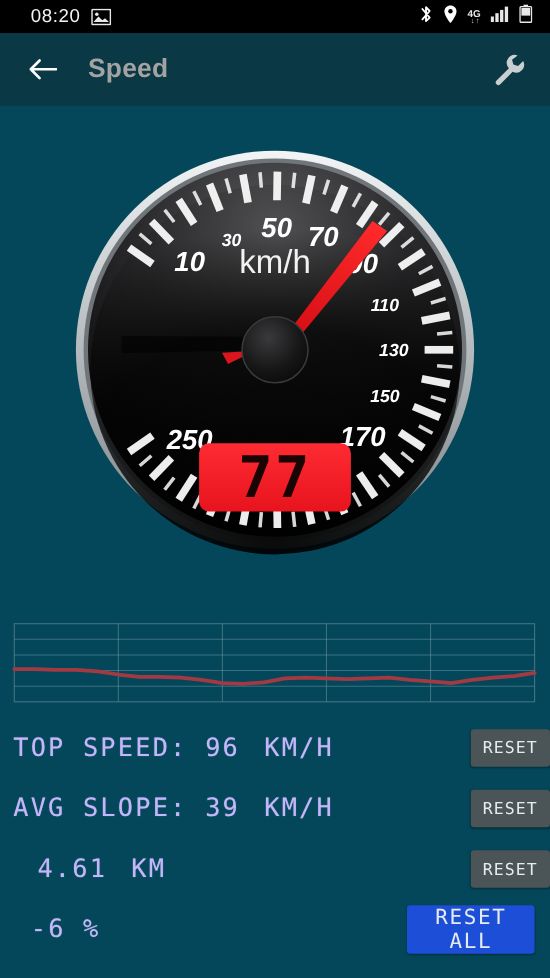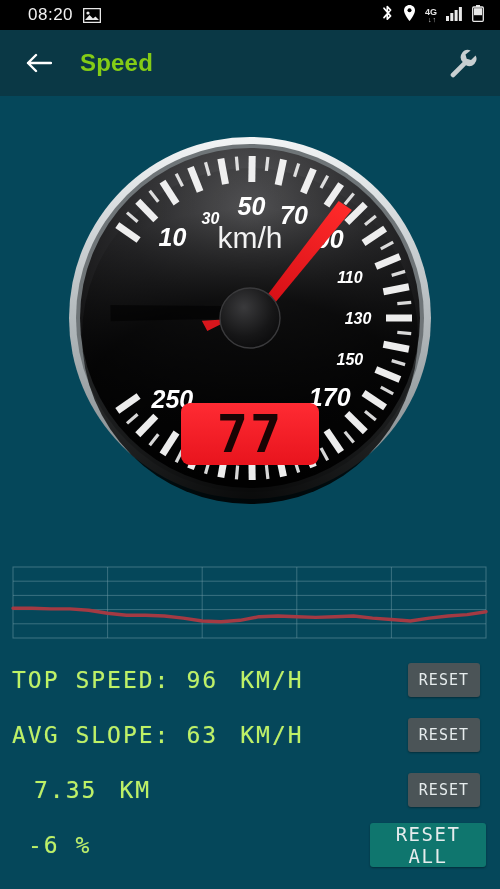--- a/index.html
+++ b/index.html
@@ -24,61 +24,61 @@
   .sb-4g .lbl { font-size:9px; font-weight:bold; color:#e6e6e6; }
   .sb-4g .arrows { font-size:7px; color:#cfcfcf; letter-spacing:1px; margin-top:-1px; }
 
   
   .appbar {
     position:absolute; left:0; top:30px; width:500px; height:66px;
     background:#0a3845; display:flex; align-items:center; padding:0 18px;
   }
   .back-btn { width:42px; height:42px; display:flex; align-items:center; justify-content:center; cursor:pointer; }
   .appbar-title {
-    color:#84cc16; font-size:24px; font-weight:bold; margin-left:20px;
+    color:#a3a3a3; font-size:24px; font-weight:bold; margin-left:20px;
     letter-spacing:.2px;
   }
   .wrench-btn { margin-left:auto; width:42px; height:42px; display:flex; align-items:center; justify-content:center; cursor:pointer; }
 
   
   .gauge-wrap { position:absolute; left:0; top:96px; width:500px; height:460px; }
   .gauge-svg { display:block; margin:0 auto; }
 
   
   .chart-wrap { position:absolute; left:0; top:556px; width:500px; height:96px; }
 
   
   .stats { position:absolute; left:0; top:652px; width:500px; height:237px; }
   .stat-row {
     position:relative; height:55px; display:flex; align-items:center;
     padding-left:12px;
   }
   .lcd {
     font-family:"DejaVu Sans Mono", monospace;
-    color:#bef264; font-size:23px; letter-spacing:2px;
+    color:#c4b5fd; font-size:23px; letter-spacing:2px;
     text-shadow:0 0 1px rgba(255,255,255,.35);
   }
   .stat-label { min-width:0; }
   .stat-value { }
   .stat-unit { }
   .sp1 { display:inline-block; width:16px; }
   .sp2 { display:inline-block; width:22px; }
 
   .btn-reset {
-    position:absolute; right:20px; top:50%; transform:translateY(-50%);
+    position:absolute; right:0; top:50%; transform:translateY(-50%);
     background:#4b5457; color:#e6eced;
     font-family:"DejaVu Sans Mono", monospace;
     font-size:15px; letter-spacing:1px;
     border:none; border-radius:3px;
     padding:8px 11px; cursor:pointer;
     box-shadow:0 1px 2px rgba(0,0,0,.35);
   }
   .btn-reset-all {
     position:absolute; right:14px; top:50%; transform:translateY(-50%);
-    background:#0f766e; color:#e6eced;
+    background:#1d4ed8; color:#e6eced;
     font-family:"DejaVu Sans Mono", monospace;
     font-size:19px; letter-spacing:1.5px;
     border:none; border-radius:3px;
     width:116px; height:44px; cursor:pointer;
     box-shadow:0 1px 2px rgba(0,0,0,.35);
   }
 </style>
 </head>
 <body>
 
@@ -299,29 +299,29 @@
       <span class="sp1"></span>
       <span class="lcd stat-value">96</span>
       <span class="sp2"></span>
       <span class="lcd stat-unit">KM/H</span>
       <button class="btn-reset">RESET</button>
     </div>
 
     <div class="stat-row">
       <span class="lcd stat-label">AVG SLOPE:</span>
       <span class="sp1"></span>
-      <span class="lcd stat-value">63</span>
+      <span class="lcd stat-value">39</span>
       <span class="sp2"></span>
       <span class="lcd stat-unit">KM/H</span>
       <button class="btn-reset">RESET</button>
     </div>
 
     <div class="stat-row">
       <span class="sp2"></span>
-      <span class="lcd stat-value">7.35</span>
+      <span class="lcd stat-value">4.61</span>
       <span class="sp2"></span>
       <span class="lcd stat-unit">KM</span>
       <button class="btn-reset">RESET</button>
     </div>
 
     <div class="stat-row">
       <span class="sp1"></span>
       <span class="lcd stat-value">-6 %</span>
       <button class="btn-reset-all">RESET ALL</button>
     </div>

